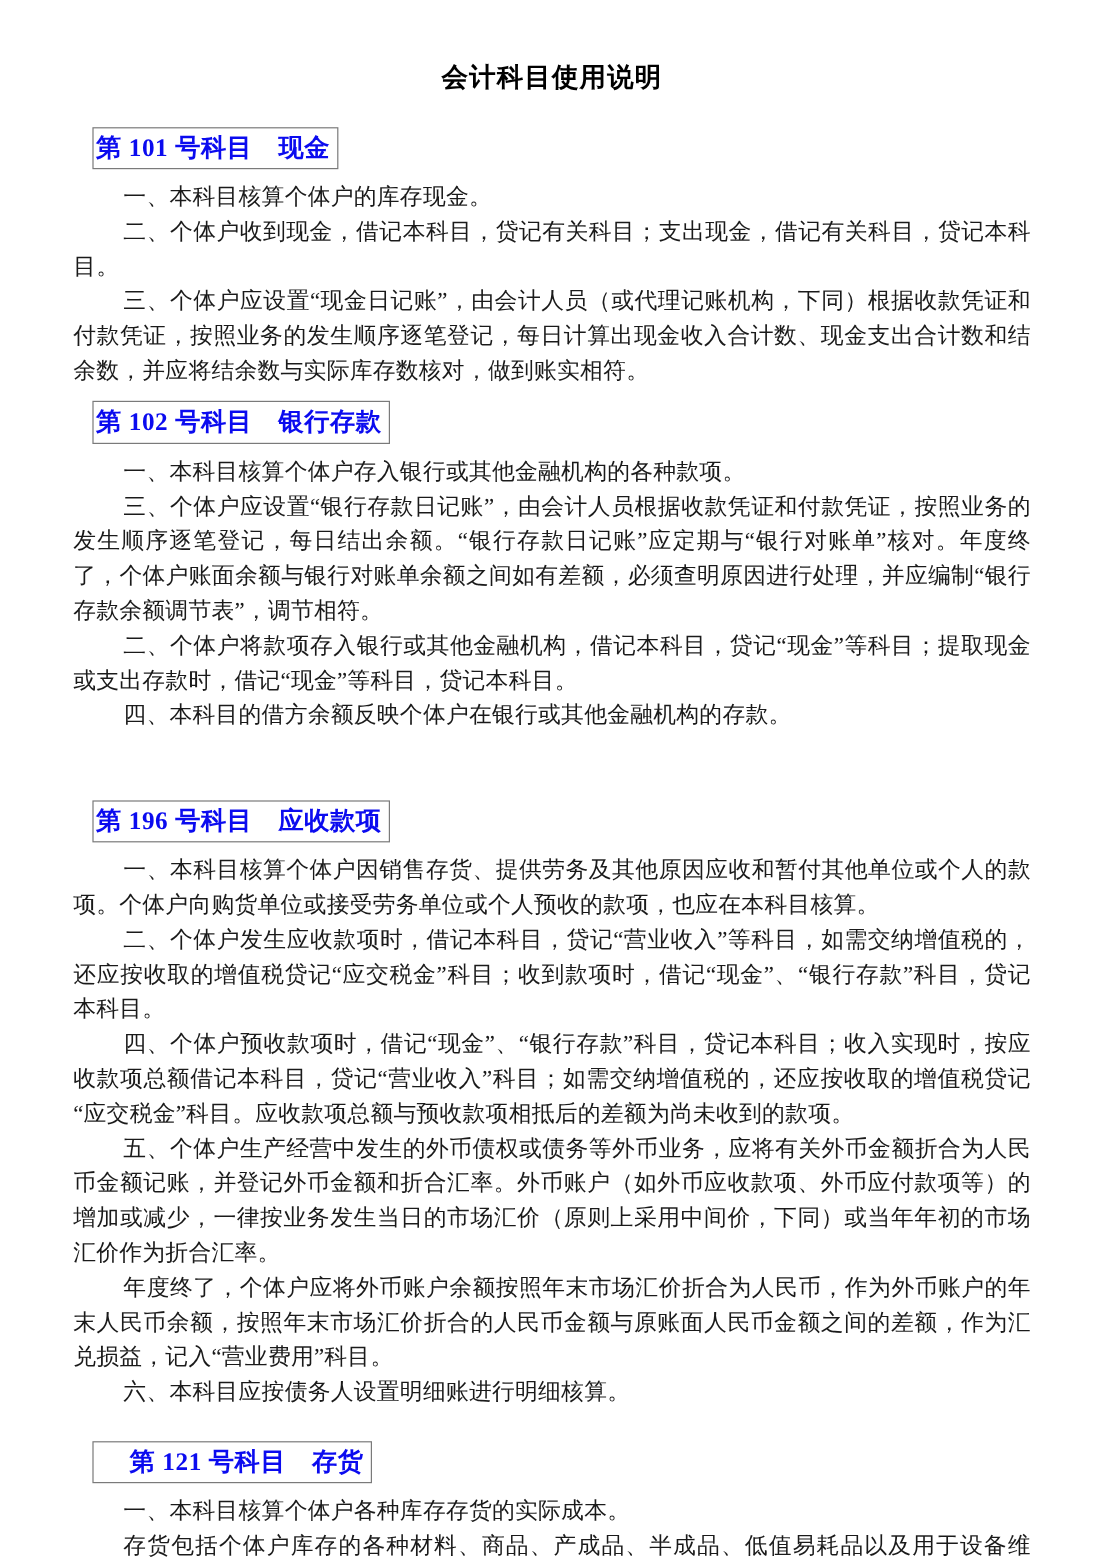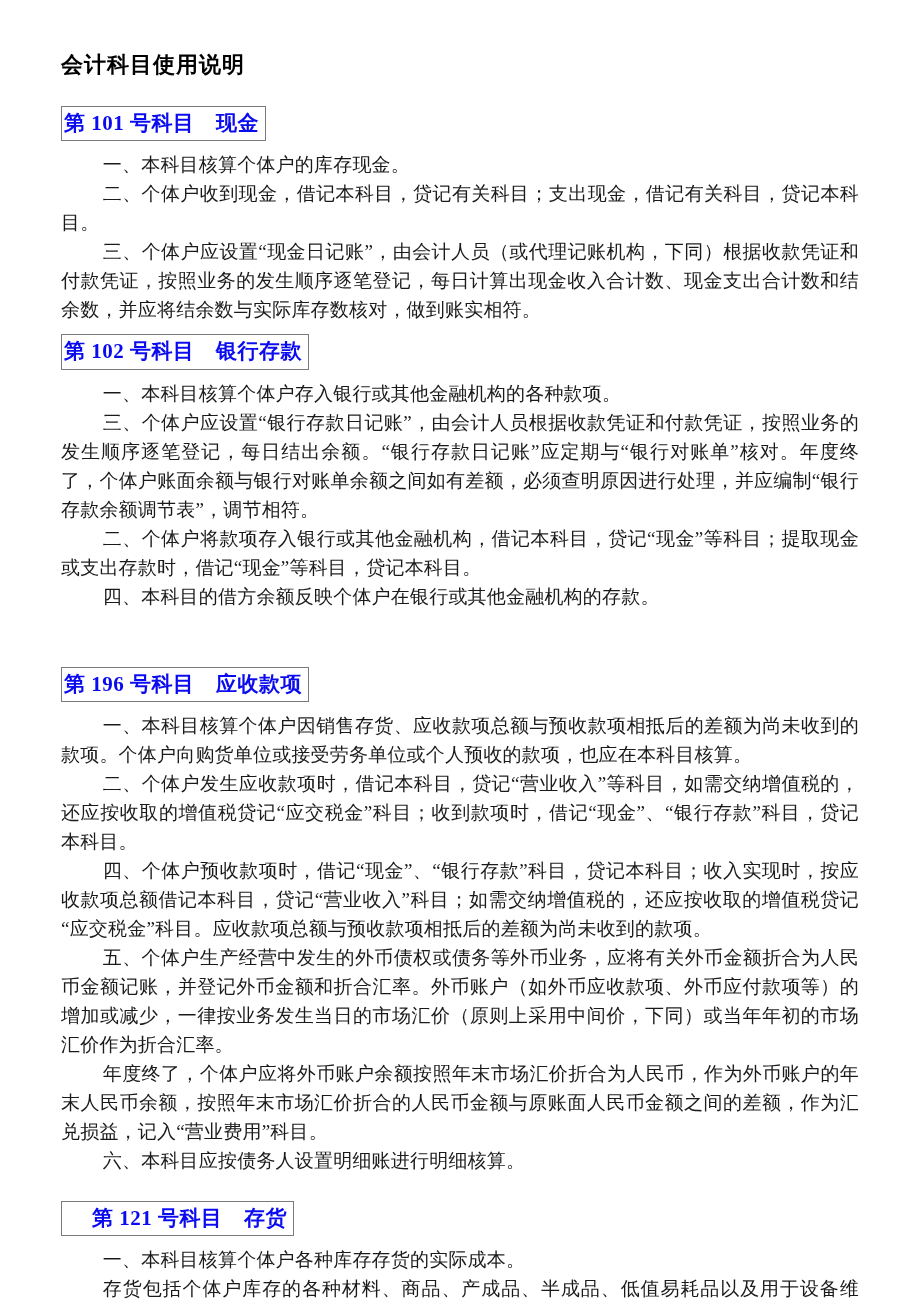--- a/index.html
+++ b/index.html
@@ -15,37 +15,38 @@
     color: var(--body-text, #1a1a1a);
   }
   .page {
     box-sizing: border-box;
     width: 920px;
     height: 1302px;
     padding: 50px 61px 0 61px;
   }
   .doc-title {
     margin: 0 0 16px 0;
+    text-align: center;
     font-size: 22px;
     font-weight: 700;
     color: #000000;
     letter-spacing: 1px;
   }
   .section {
     margin: 0;
   }
   .heading-box {
     display: inline-block;
     border: 1px solid var(--heading-border, #7a7a7a);
     color: var(--heading-text, #0b0bef);
     font-size: 21px;
     font-weight: 700;
     line-height: 1.35;
     padding: 2px 6px 3px 2px;
-    margin: 10px 0 9px 0;
+    margin: 10px 0 9px 16px;
     letter-spacing: 0.5px;
   }
   .section p {
     margin: 0;
     font-size: 19px;
     line-height: 29px;
     text-indent: 2.2em;
     text-align: justify;
     letter-spacing: 0.2px;
   }
@@ -69,21 +70,21 @@
   <div class="section">
     <div class="heading-box">第 102 号科目　银行存款</div>
     <p>一、本科目核算个体户存入银行或其他金融机构的各种款项。</p>
     <p>三、个体户应设置“银行存款日记账”，由会计人员根据收款凭证和付款凭证，按照业务的发生顺序逐笔登记，每日结出余额。“银行存款日记账”应定期与“银行对账单”核对。年度终了，个体户账面余额与银行对账单余额之间如有差额，必须查明原因进行处理，并应编制“银行存款余额调节表”，调节相符。</p>
     <p>二、个体户将款项存入银行或其他金融机构，借记本科目，贷记“现金”等科目；提取现金或支出存款时，借记“现金”等科目，贷记本科目。</p>
     <p>四、本科目的借方余额反映个体户在银行或其他金融机构的存款。</p>
   </div>
 
   <div class="section gap-xl">
     <div class="heading-box">第 196 号科目　应收款项</div>
-    <p>一、本科目核算个体户因销售存货、应收款项总额与预收款项相抵后的差额为尚未收到的款项。个体户向购货单位或接受劳务单位或个人预收的款项，也应在本科目核算。</p>
+    <p>一、本科目核算个体户因销售存货、提供劳务及其他原因应收和暂付其他单位或个人的款项。个体户向购货单位或接受劳务单位或个人预收的款项，也应在本科目核算。</p>
     <p>二、个体户发生应收款项时，借记本科目，贷记“营业收入”等科目，如需交纳增值税的，还应按收取的增值税贷记“应交税金”科目；收到款项时，借记“现金”、“银行存款”科目，贷记本科目。</p>
     <p>四、个体户预收款项时，借记“现金”、“银行存款”科目，贷记本科目；收入实现时，按应收款项总额借记本科目，贷记“营业收入”科目；如需交纳增值税的，还应按收取的增值税贷记“应交税金”科目。应收款项总额与预收款项相抵后的差额为尚未收到的款项。</p>
     <p>五、个体户生产经营中发生的外币债权或债务等外币业务，应将有关外币金额折合为人民币金额记账，并登记外币金额和折合汇率。外币账户（如外币应收款项、外币应付款项等）的增加或减少，一律按业务发生当日的市场汇价（原则上采用中间价，下同）或当年年初的市场汇价作为折合汇率。</p>
     <p>年度终了，个体户应将外币账户余额按照年末市场汇价折合为人民币，作为外币账户的年末人民币余额，按照年末市场汇价折合的人民币金额与原账面人民币金额之间的差额，作为汇兑损益，记入“营业费用”科目。</p>
     <p>六、本科目应按债务人设置明细账进行明细核算。</p>
   </div>
 
   <div class="section gap-l">
     <div class="heading-box">第 121 号科目　存货</div>
     <p>一、本科目核算个体户各种库存存货的实际成本。</p>

